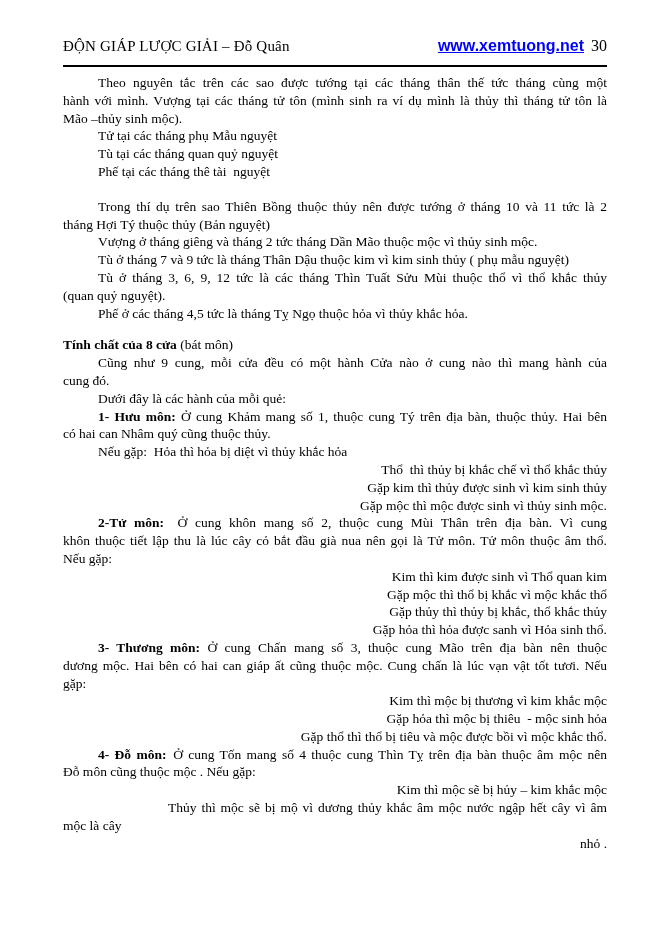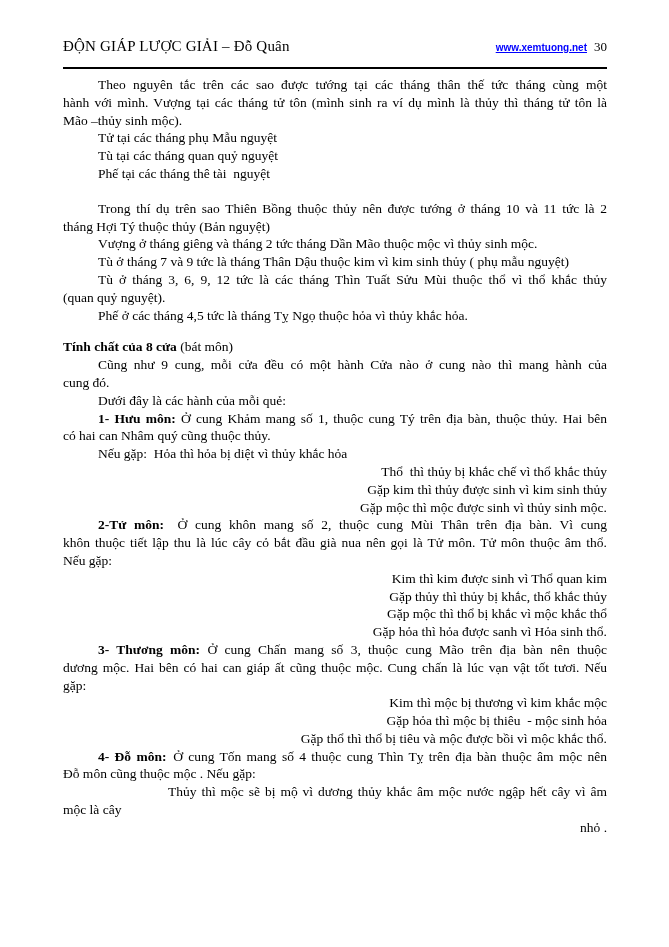--- a/index.html
+++ b/index.html
@@ -22,25 +22,25 @@
     line-height: 20px;
   }
   .hdr-title {
     font-size: 15px;
     letter-spacing: 0.2px;
   }
   .hdr-right { display: flex; align-items: baseline; gap: 7px; }
   .hdr-link {
     font-family: "Liberation Sans", "DejaVu Sans", sans-serif;
     font-weight: bold;
-    font-size: 10px;
+    font-size: 16px;
     color: #0000ff;
     text-decoration: underline;
   }
-  .hdr-page { font-size: 13px; }
+  .hdr-page { font-size: 16px; }
   .rule {
     margin-top: 9px;
     border-top: 2px solid #000000;
     height: 0;
   }
   .content { margin-top: 7px; }
   .l { margin: 0; line-height: 17.8px; }
   .ind1 { padding-left: 35px; }
   .ind2 { padding-left: 105px; text-align: right; }
   .j { text-align: justify; text-align-last: justify; }
@@ -91,31 +91,32 @@
     <p class="l">có hai can Nhâm quý cũng thuộc thủy.</p>
     <p class="l ind1">Nếu gặp: Hỏa thì hỏa bị diệt vì thủy khắc hỏa</p>
     <p class="l ind2">Thổ thì thủy bị khắc chế vì thổ khắc thủy</p>
     <p class="l ind2">Gặp kim thì thủy được sinh vì kim sinh thủy</p>
     <p class="l ind2">Gặp mộc thì mộc được sinh vì thủy sinh mộc.</p>
 
     <p class="l ind1 j"><b>2-Tử môn:</b><span> Ở cung khôn mang số 2, thuộc cung Mùi Thân trên địa bàn. Vì cung</span></p>
     <p class="l j">khôn thuộc tiết lập thu là lúc cây cỏ bắt đầu già nua nên gọi là Tử môn. Tử môn thuộc âm thổ.</p>
     <p class="l">Nếu gặp:</p>
     <p class="l ind2">Kim thì kim được sinh vì Thổ quan kim</p>
+    <p class="l ind2">Gặp mộc thì thổ bị khắc vì mộc khắc thổ</p>
     <p class="l ind2">Gặp thủy thì thủy bị khắc, thổ khắc thủy</p>
-    <p class="l ind2">Gặp mộc thì thổ bị khắc vì mộc khắc thổ</p>
     <p class="l ind2">Gặp hỏa thì hỏa được sanh vì Hỏa sinh thổ.</p>
 
     <p class="l ind1 j"><b>3- Thương môn:</b><span> Ở cung Chấn mang số 3, thuộc cung Mão trên địa bàn nên thuộc</span></p>
     <p class="l j">dương mộc. Hai bên có hai can giáp ất cũng thuộc mộc. Cung chấn là lúc vạn vật tốt tươi. Nếu</p>
     <p class="l">gặp:</p>
     <p class="l ind2">Kim thì mộc bị thương vì kim khắc mộc</p>
     <p class="l ind2">Gặp hỏa thì mộc bị thiêu - mộc sinh hỏa</p>
     <p class="l ind2">Gặp thổ thì thổ bị tiêu và mộc được bồi vì mộc khắc thổ.</p>
 
     <p class="l ind1 j"><b>4- Đỗ môn:</b><span> Ở cung Tốn mang số 4 thuộc cung Thìn Tỵ trên địa bàn thuộc âm mộc nên</span></p>
     <p class="l">Đỗ môn cũng thuộc mộc . Nếu gặp:</p>
+    <p class="l ind2">Kim thì mộc sẽ bị hủy – kim khắc mộc</p>
     <p class="l ind2 j">Thủy thì mộc sẽ bị mộ vì dương thủy khắc âm mộc nước ngập hết cây vì âm</p>
     <p class="l">mộc là cây</p>
     <p class="l ind2">nhỏ .</p>
   </div>
 
 </div>
 
 </body></html>

